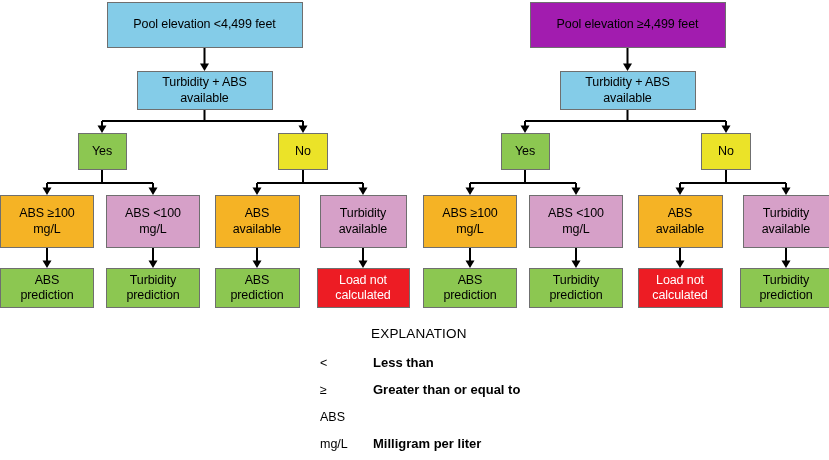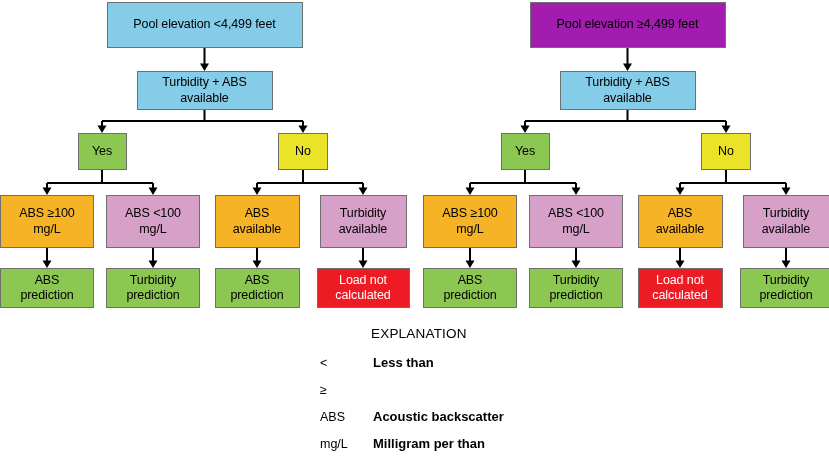--- a/index.html
+++ b/index.html
@@ -150,24 +150,24 @@
     </div>
 
   <div class="legend">
     <div class="legend-title">EXPLANATION</div>
     <div class="legend-row">
       <span class="legend-sym">&lt;</span>
       <span class="legend-def">Less than</span>
     </div>
     <div class="legend-row">
       <span class="legend-sym">≥</span>
+      <span class="legend-def">Greater than or equal to</span>
     </div>
     <div class="legend-row">
       <span class="legend-sym">ABS</span>
-      <span class="legend-def">Acoustic backscatter</span>
     </div>
     <div class="legend-row">
       <span class="legend-sym">mg/L</span>
-      <span class="legend-def">Milligram per than</span>
+      <span class="legend-def">Milligram per liter</span>
     </div>
   </div>
 
 </div>
 
 </body></html>

